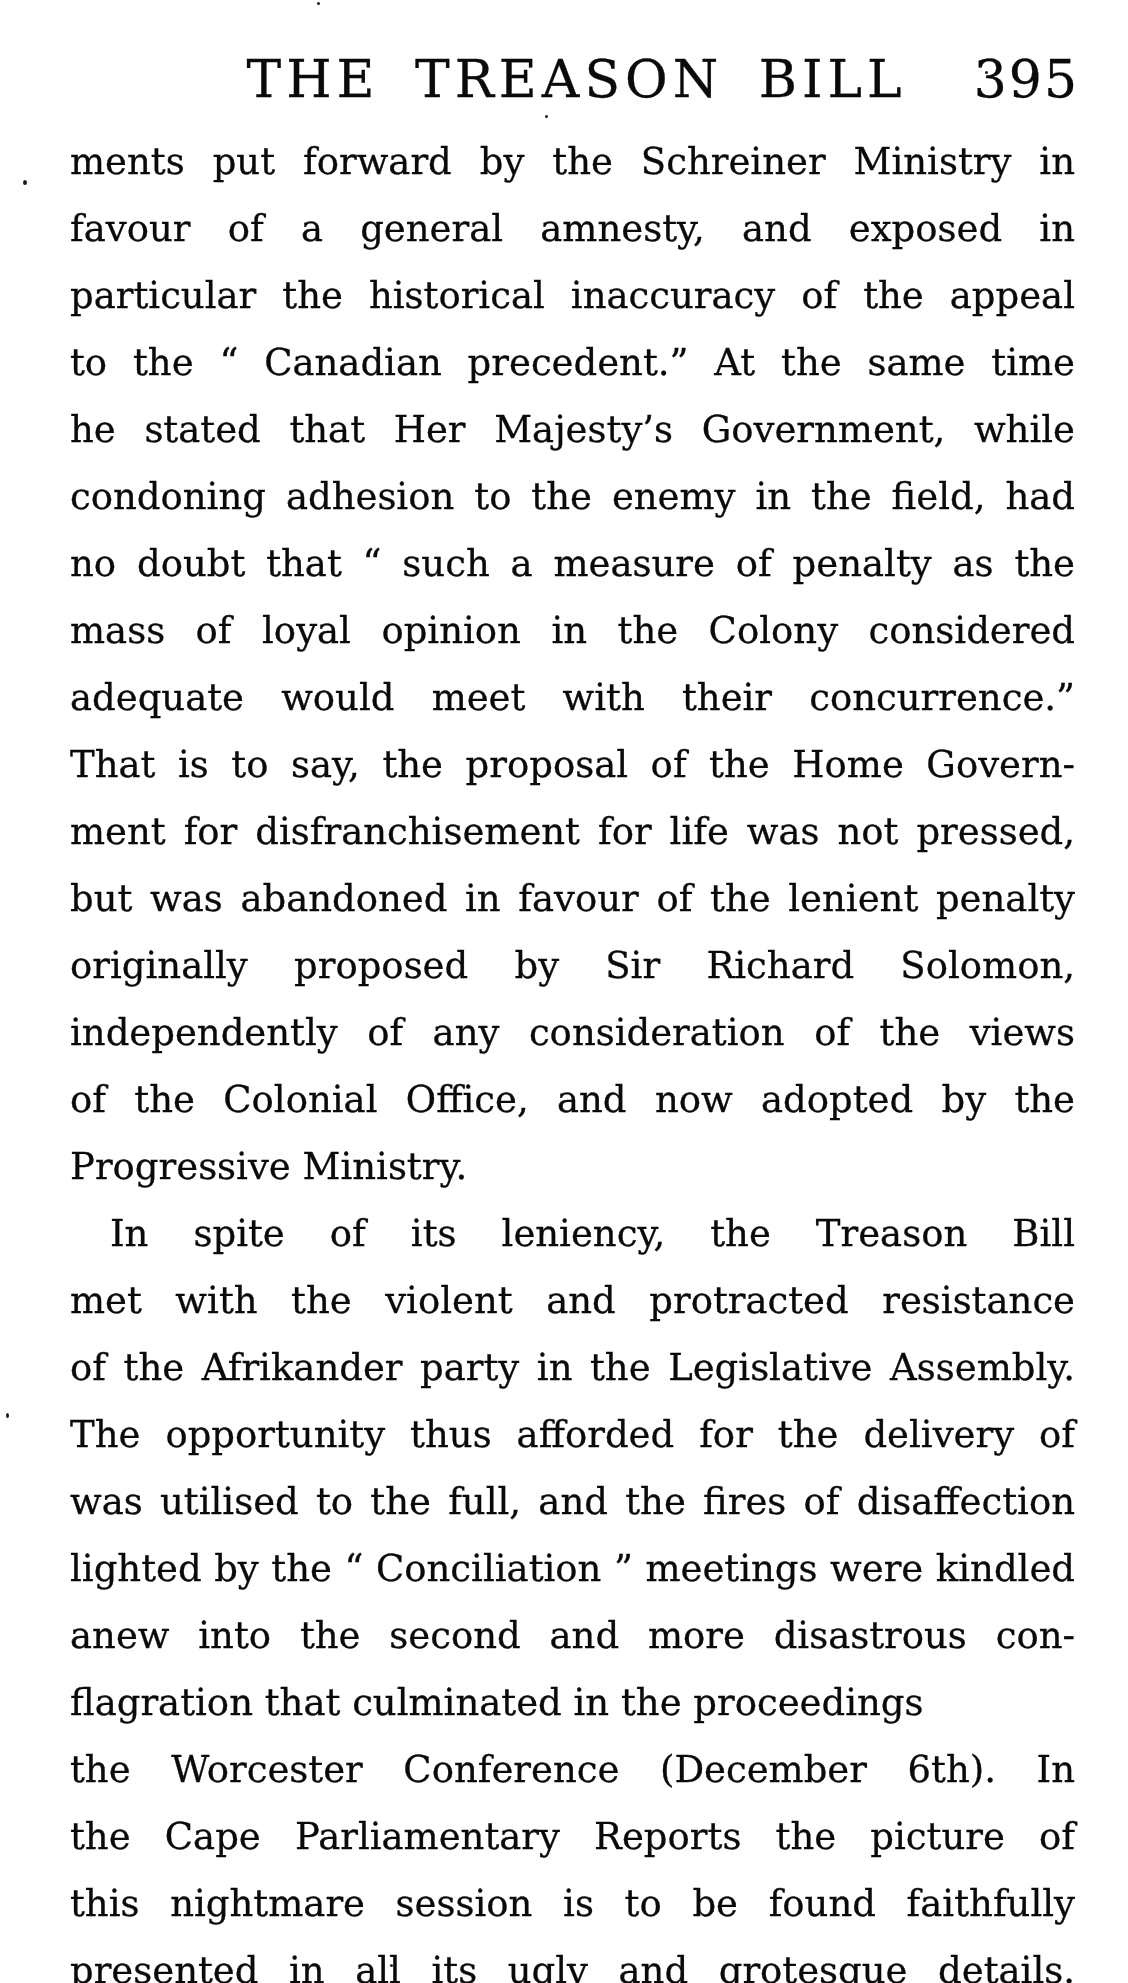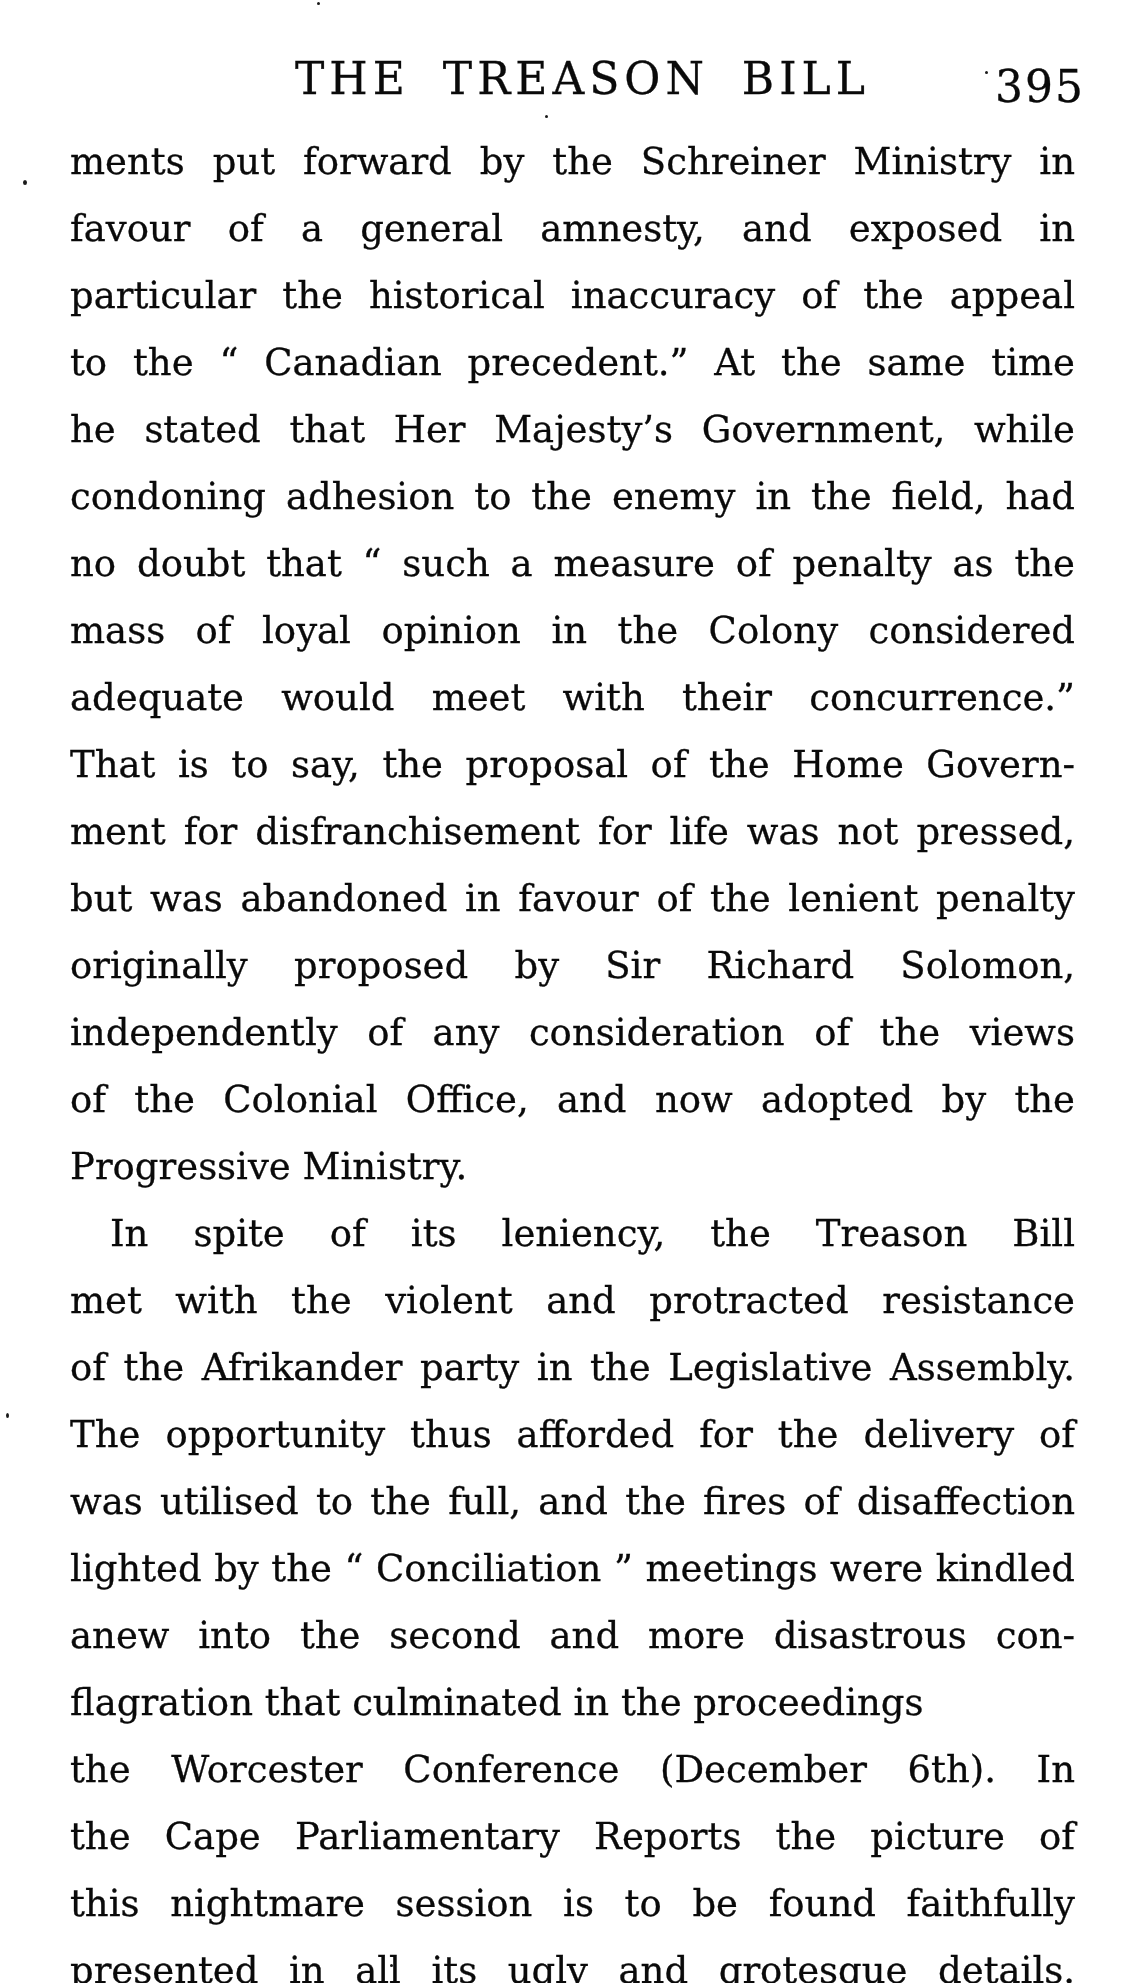--- a/index.html
+++ b/index.html
@@ -12,39 +12,38 @@
     width: 1128px;
     height: 1983px;
     background: #ffffff;
     overflow: hidden;
     color: #0a0a0a;
     font-family: "DejaVu Serif", serif;
   }
   .running-header {
     position: absolute;
     top: 54px;
-    left: 80px;
+    left: 74px;
     width: 1005px;
     height: 50px;
     line-height: 50px;
-    font-size: 44px;
+    font-size: 52px;
     -webkit-text-stroke: 0.3px #0a0a0a;
   }
   .running-header .title {
     display: block;
     text-align: center;
     letter-spacing: 5px;
     word-spacing: 14px;
   }
   .running-header .pagenum {
     position: absolute;
     right: 0;
     top: 0;
     letter-spacing: 2px;
-    margin-top: 8px;
   }
   .textblock {
     position: absolute;
     top: 123px;
     left: 70px;
     width: 1005px;
     font-size: 37px;
     -webkit-text-stroke: 0.3px #0a0a0a;
   }
   .line {

